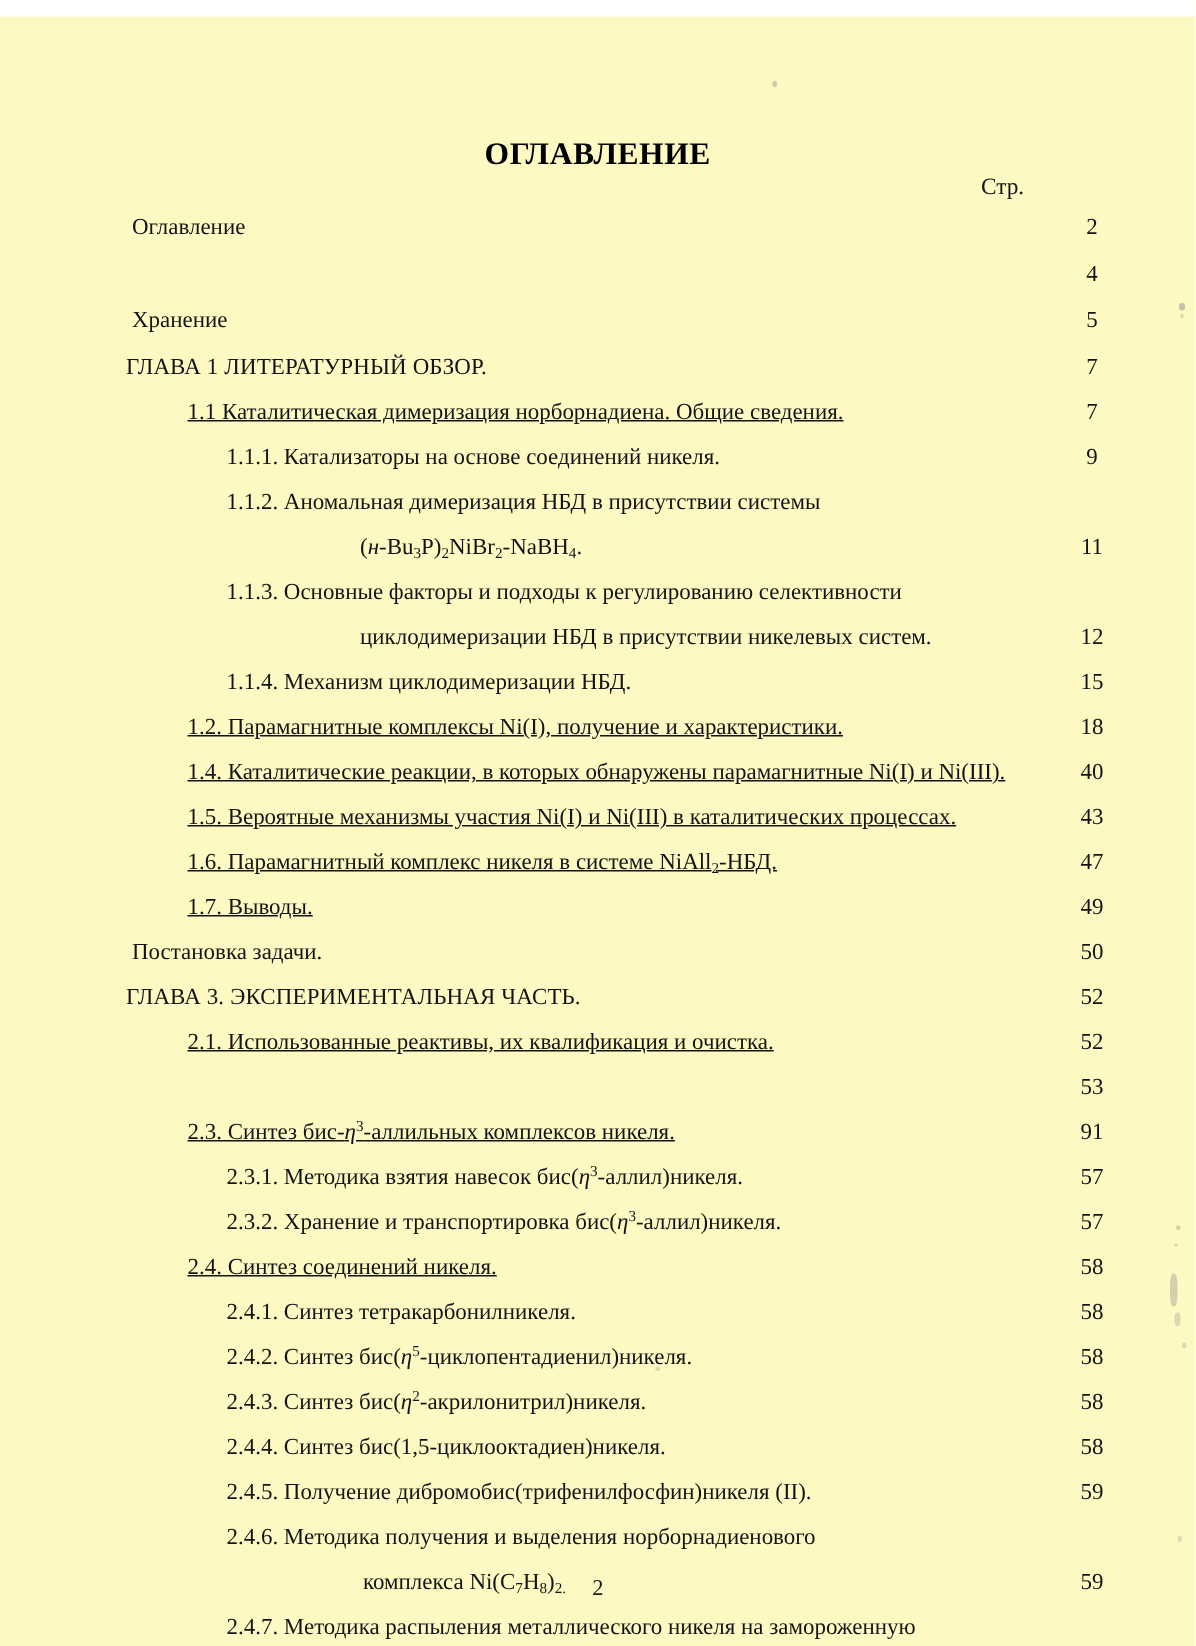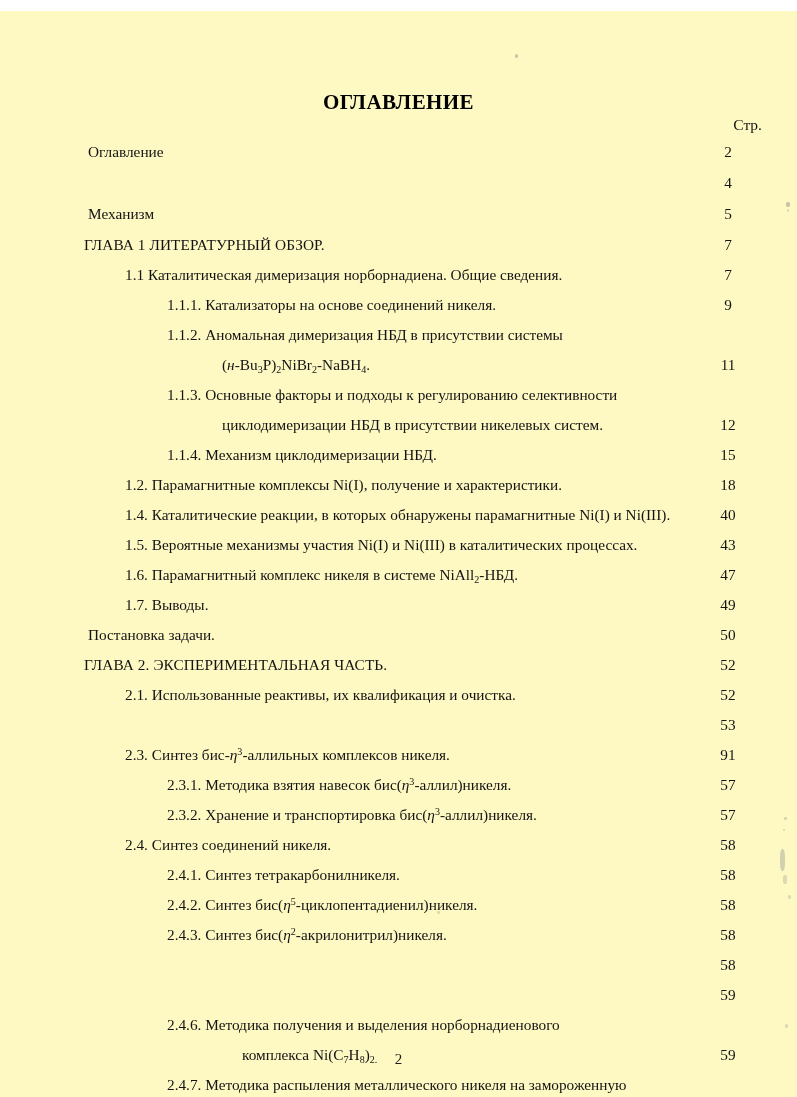--- a/index.html
+++ b/index.html
@@ -40,23 +40,23 @@
     text-align: center;
     font-weight: bold;
     font-size: 21px;
     letter-spacing: 0.4px;
     color: #000;
   }
 
   .col-head {
     position: absolute;
     top: 105px;
-    left: 694px;
+    left: 654px;
     width: 68px;
-    text-align: right;
+    text-align: left;
     font-size: 15.5px;
     color: #141414;
   }
 
   
   .toc {
     position: absolute;
     top: 131px;
     left: 0;
     width: 797px;
@@ -74,23 +74,23 @@
     top: 0;
     left: 0;
     font-size: 15.3px;
     line-height: 20px;
     white-space: nowrap;
     color: #131313;
   }
 
   
   .lvl0 .label { left: 88px; }
-  .lvl1 .label { left: 125px; }
-  .lvl2 .label { left: 167px; }
-  .cont2 .label { left: 222px; }
+  .lvl1 .label { left: 125px; text-decoration: underline; }
+  .lvl2 .label { left: 151px; }
+  .cont2 .label { left: 240px; }
   .cont3 .label { left: 242px; }
 
   .chapter .label {
     left: 84px;
     letter-spacing: 0.1px;
     text-align: right;
   }
 
   .page-num {
     position: absolute;
@@ -133,21 +133,21 @@
 
   <div class="toc" id="toc">
       <div class="row loose lvl0">
         <span class="label">Оглавление</span>
         <span class="page-num">2</span>
       </div>
       <div class="row loose lvl0">
         <span class="page-num">4</span>
       </div>
       <div class="row loose lvl0">
-        <span class="label">Механизм</span>
+        <span class="label">Хранение</span>
         <span class="page-num">5</span>
       </div>
       <div class="row chapter lvl0">
         <span class="label">ГЛАВА 1  ЛИТЕРАТУРНЫЙ ОБЗОР.</span>
         <span class="page-num">7</span>
       </div>
       <div class="row lvl1">
         <span class="label">1.1 Каталитическая димеризация норборнадиена. Общие сведения.</span>
         <span class="page-num">7</span>
       </div>
@@ -193,21 +193,21 @@
       </div>
       <div class="row lvl1">
         <span class="label">1.7. Выводы.</span>
         <span class="page-num">49</span>
       </div>
       <div class="row lvl0">
         <span class="label">Постановка задачи.</span>
         <span class="page-num">50</span>
       </div>
       <div class="row chapter lvl0">
-        <span class="label">ГЛАВА 2.   ЭКСПЕРИМЕНТАЛЬНАЯ ЧАСТЬ.</span>
+        <span class="label">ГЛАВА 3.   ЭКСПЕРИМЕНТАЛЬНАЯ ЧАСТЬ.</span>
         <span class="page-num">52</span>
       </div>
       <div class="row lvl1">
         <span class="label">2.1. Использованные реактивы, их квалификация и очистка.</span>
         <span class="page-num">52</span>
       </div>
       <div class="row lvl1">
         <span class="page-num">53</span>
       </div>
       <div class="row lvl1">
@@ -232,23 +232,25 @@
       </div>
       <div class="row lvl2">
         <span class="label"><span>2.4.2. Синтез бис(</span><span class="ital">η</span><sup>5</sup><span>-циклопентадиенил)никеля.</span></span>
         <span class="page-num">58</span>
       </div>
       <div class="row lvl2">
         <span class="label"><span>2.4.3. Синтез бис(</span><span class="ital">η</span><sup>2</sup><span>-акрилонитрил)никеля.</span></span>
         <span class="page-num">58</span>
       </div>
       <div class="row lvl2">
-        <span class="page-num">58</span>
-      </div>
-      <div class="row lvl2">
+        <span class="label">2.4.4. Синтез бис(1,5-циклооктадиен)никеля.</span>
+        <span class="page-num">58</span>
+      </div>
+      <div class="row lvl2">
+        <span class="label">2.4.5. Получение дибромобис(трифенилфосфин)никеля (II).</span>
         <span class="page-num">59</span>
       </div>
       <div class="row lvl2">
         <span class="label">2.4.6. Методика получения и выделения норборнадиенового</span>
         <span class="page-num"></span>
       </div>
       <div class="row cont3">
         <span class="label"><span>комплекса Ni(C</span><sub>7</sub><span>H</span><sub>8</sub><span>)</span><sub>2.</sub></span>
         <span class="page-num">59</span>
       </div>

